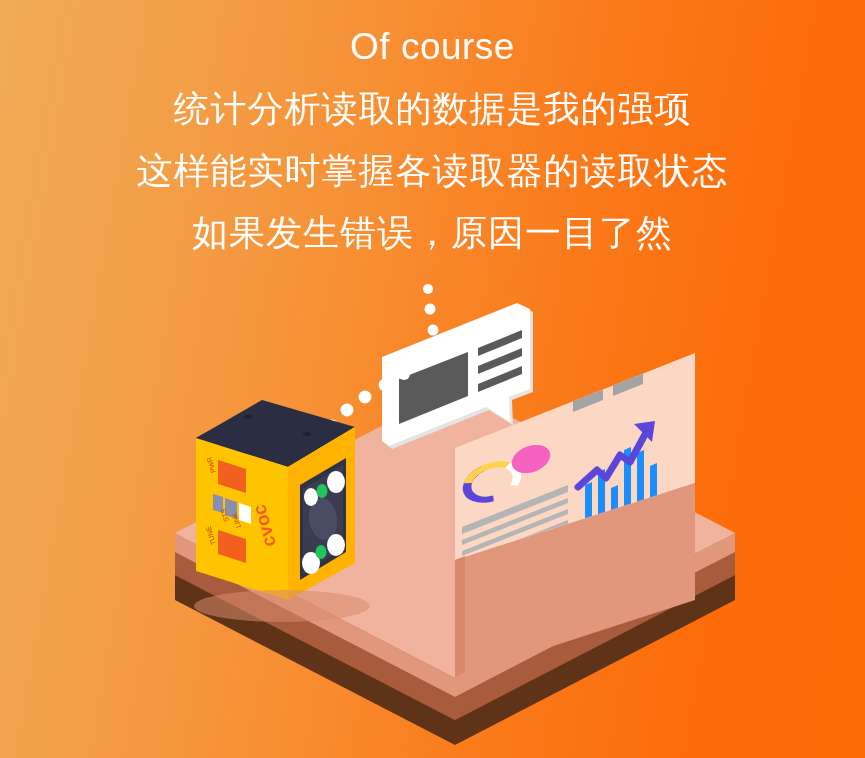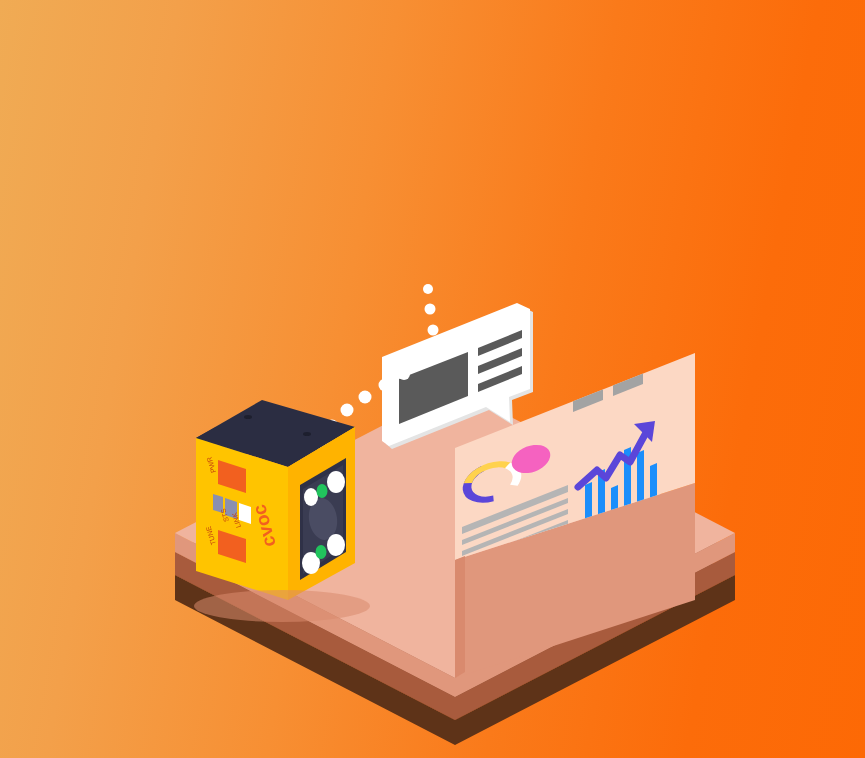--- a/index.html
+++ b/index.html
@@ -59,20 +59,26 @@
   }
   .scene svg {
     display: block;
   }
 </style>
 </head>
 <body>
 
 <div class="poster">
 
+  <div class="headline">
+    <div class="title-en">Of course</div>
+    <div class="line-cn">统计分析读取的数据是我的强项</div>
+    <div class="line-cn">这样能实时掌握各读取器的读取状态</div>
+    <div class="line-cn">如果发生错误，原因一目了然</div>
+  </div>
 
   <div class="scene">
     <svg width="865" height="758" viewBox="0 0 865 758" xmlns="http://www.w3.org/2000/svg">
 
       <g>
 
         <path d="M175,600 L455,745 L735,600 L735,575 L455,720 L175,575 Z" fill="#5e3318"></path>
         <path d="M175,575 L455,720 L735,575 L455,430 Z" fill="#5e3318"></path>
 
         <path d="M175,575 L455,720 L735,575 L735,552 L455,697 L175,552 Z" fill="#a85b3d"></path>

